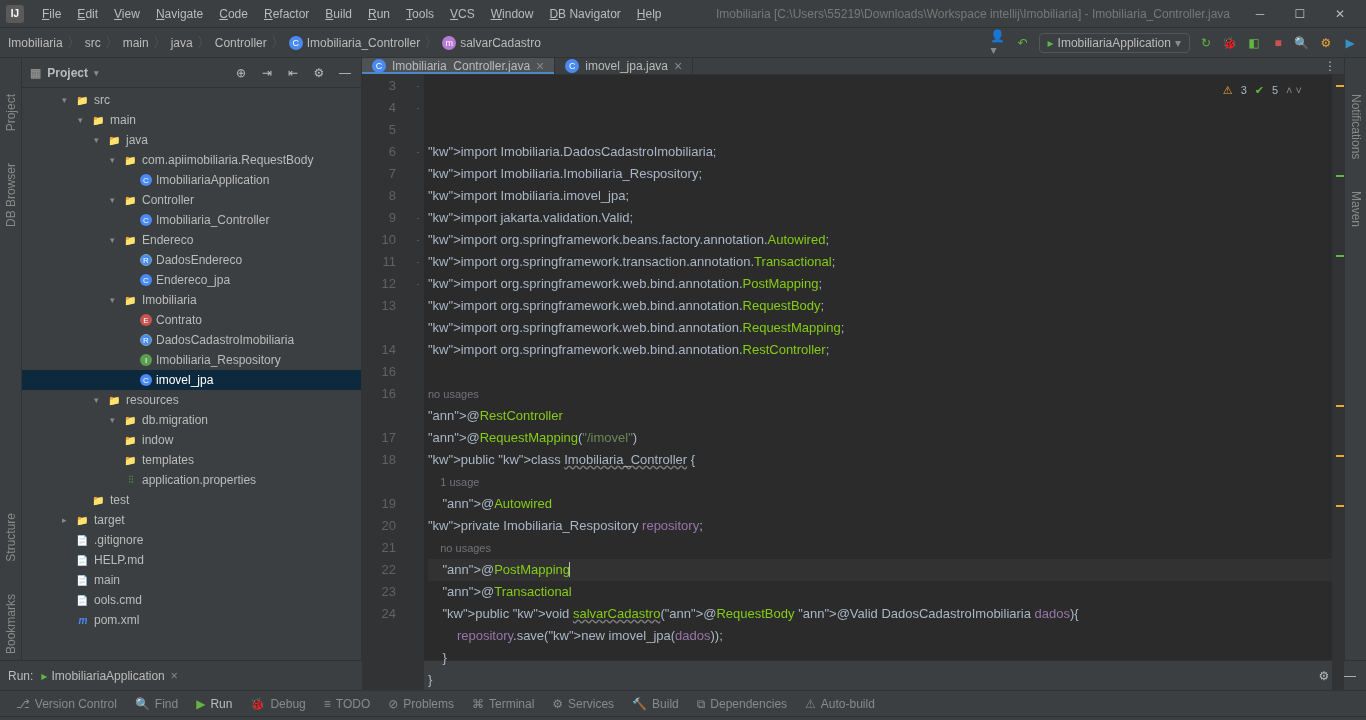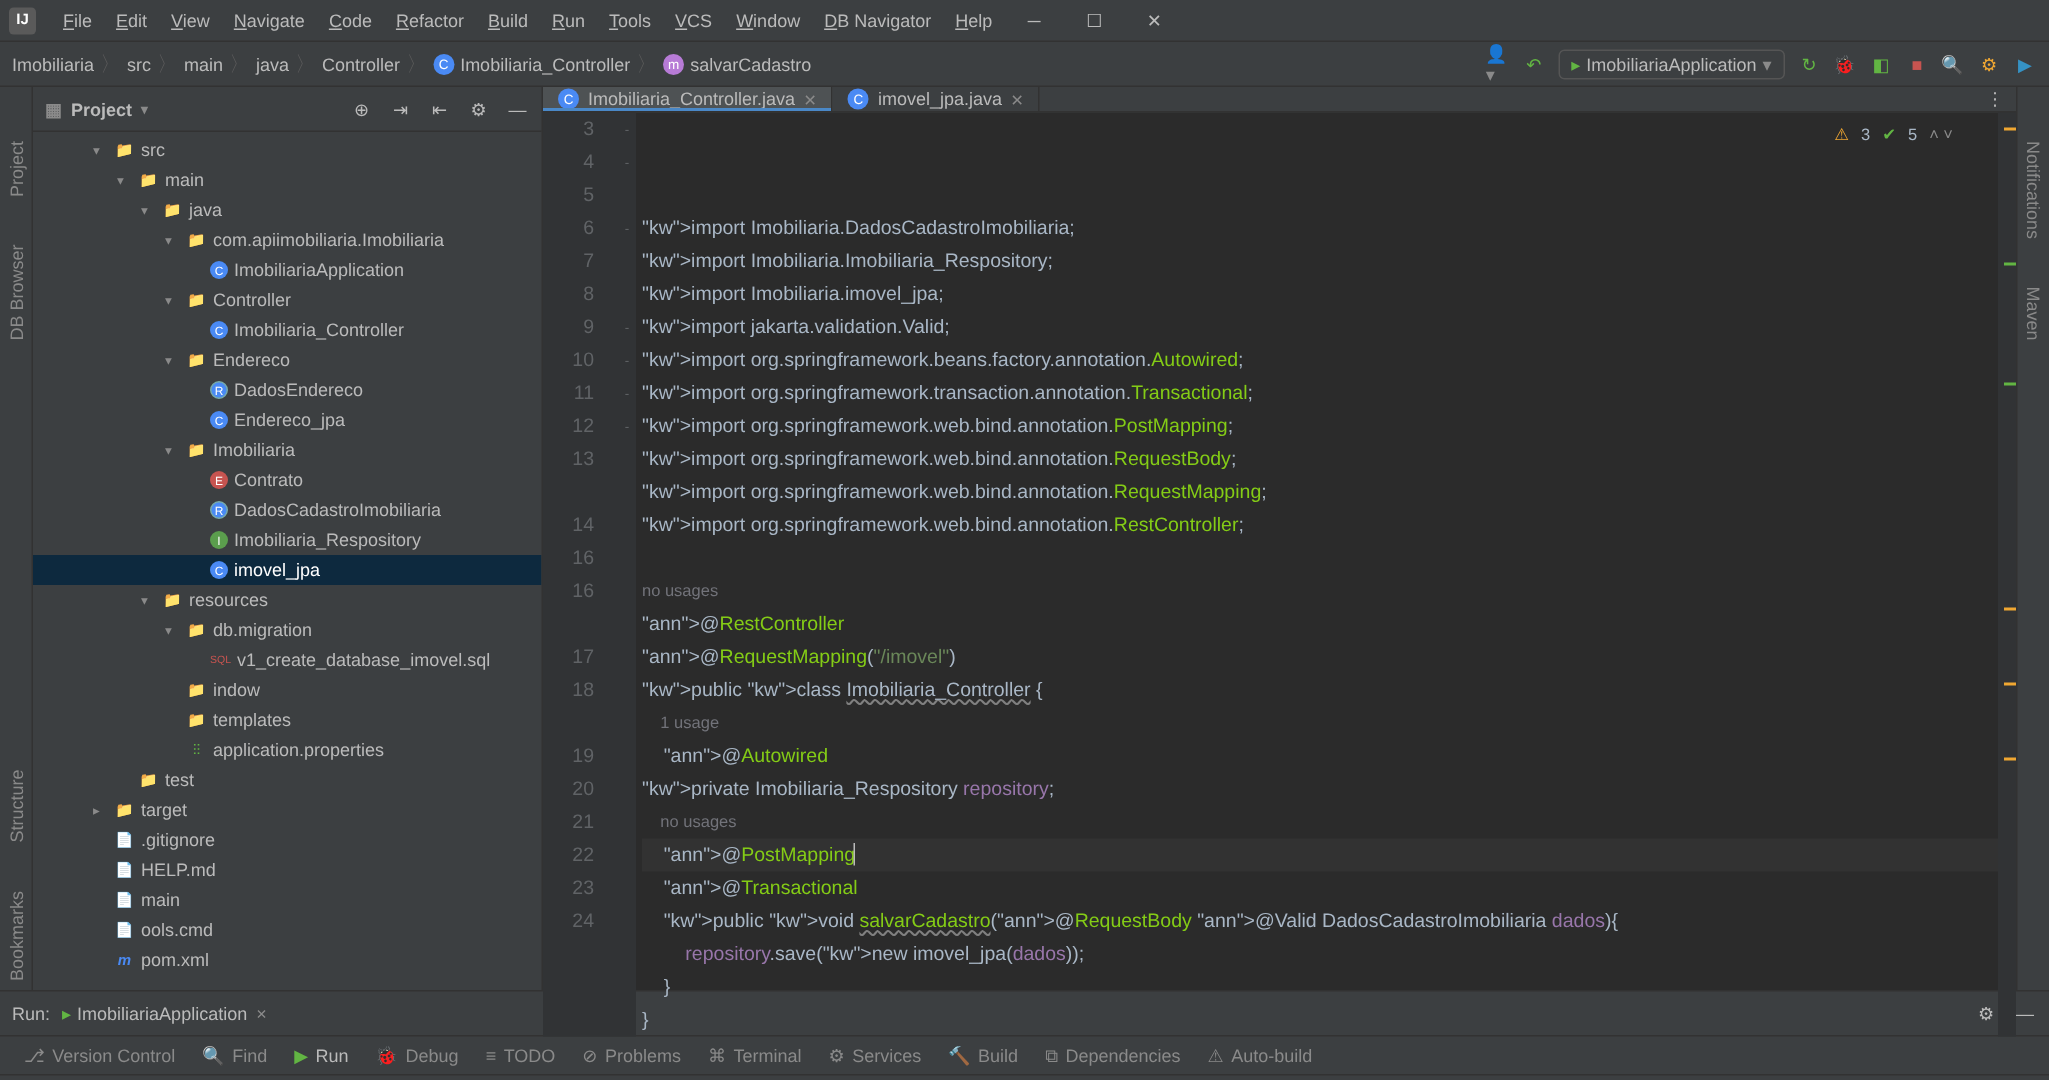--- a/index.html
+++ b/index.html
@@ -76,20 +76,21 @@
       <span class="menu-item"><u>C</u>ode</span>
       <span class="menu-item"><u>R</u>efactor</span>
       <span class="menu-item"><u>B</u>uild</span>
       <span class="menu-item"><u>R</u>un</span>
       <span class="menu-item"><u>T</u>ools</span>
       <span class="menu-item"><u>V</u>CS</span>
       <span class="menu-item"><u>W</u>indow</span>
       <span class="menu-item"><u>D</u>B Navigator</span>
       <span class="menu-item"><u>H</u>elp</span>
     </div>
+  <div class="window-title">Imobiliaria [C:\Users\55219\Downloads\Workspace intellij\Imobiliaria] - Imobiliaria_Controller.java</div>
   <div class="window-controls">
     <div class="win-ctrl">─</div>
     <div class="win-ctrl">☐</div>
     <div class="win-ctrl">✕</div>
   </div>
 </div>
 
 <div class="nav-bar">
   <div class="breadcrumb" id="breadcrumb">
       <span class="crumb">Imobiliaria</span>
@@ -161,21 +162,21 @@
           <span>main</span>
         </div>
         <div class="tree-row" style="--indent: 72px;">
           <span class="tree-arrow">▾</span>
           <span class="tree-icon folder">📁</span>
           <span>java</span>
         </div>
         <div class="tree-row" style="--indent: 88px;">
           <span class="tree-arrow">▾</span>
           <span class="tree-icon folder">📁</span>
-          <span>com.apiimobiliaria.Imobiliaria</span>
+          <span>com.apiimobiliaria.RequestBody</span>
         </div>
         <div class="tree-row" style="--indent: 104px;">
           <span class="tree-arrow"></span>
           <span class="tree-icon file-c">C</span>
           <span>ImobiliariaApplication</span>
         </div>
         <div class="tree-row" style="--indent: 88px;">
           <span class="tree-arrow">▾</span>
           <span class="tree-icon folder">📁</span>
           <span>Controller</span>
@@ -227,25 +228,20 @@
         </div>
         <div class="tree-row" style="--indent: 72px;">
           <span class="tree-arrow">▾</span>
           <span class="tree-icon folder">📁</span>
           <span>resources</span>
         </div>
         <div class="tree-row" style="--indent: 88px;">
           <span class="tree-arrow">▾</span>
           <span class="tree-icon folder">📁</span>
           <span>db.migration</span>
-        </div>
-        <div class="tree-row" style="--indent: 104px;">
-          <span class="tree-arrow"></span>
-          <span class="tree-icon" style="color:#c75450;font-size:7px">SQL</span>
-          <span>v1_create_database_imovel.sql</span>
         </div>
         <div class="tree-row" style="--indent: 88px;">
           <span class="tree-arrow"></span>
           <span class="tree-icon folder">📁</span>
           <span>indow</span>
         </div>
         <div class="tree-row" style="--indent: 88px;">
           <span class="tree-arrow"></span>
           <span class="tree-icon folder">📁</span>
           <span>templates</span>

